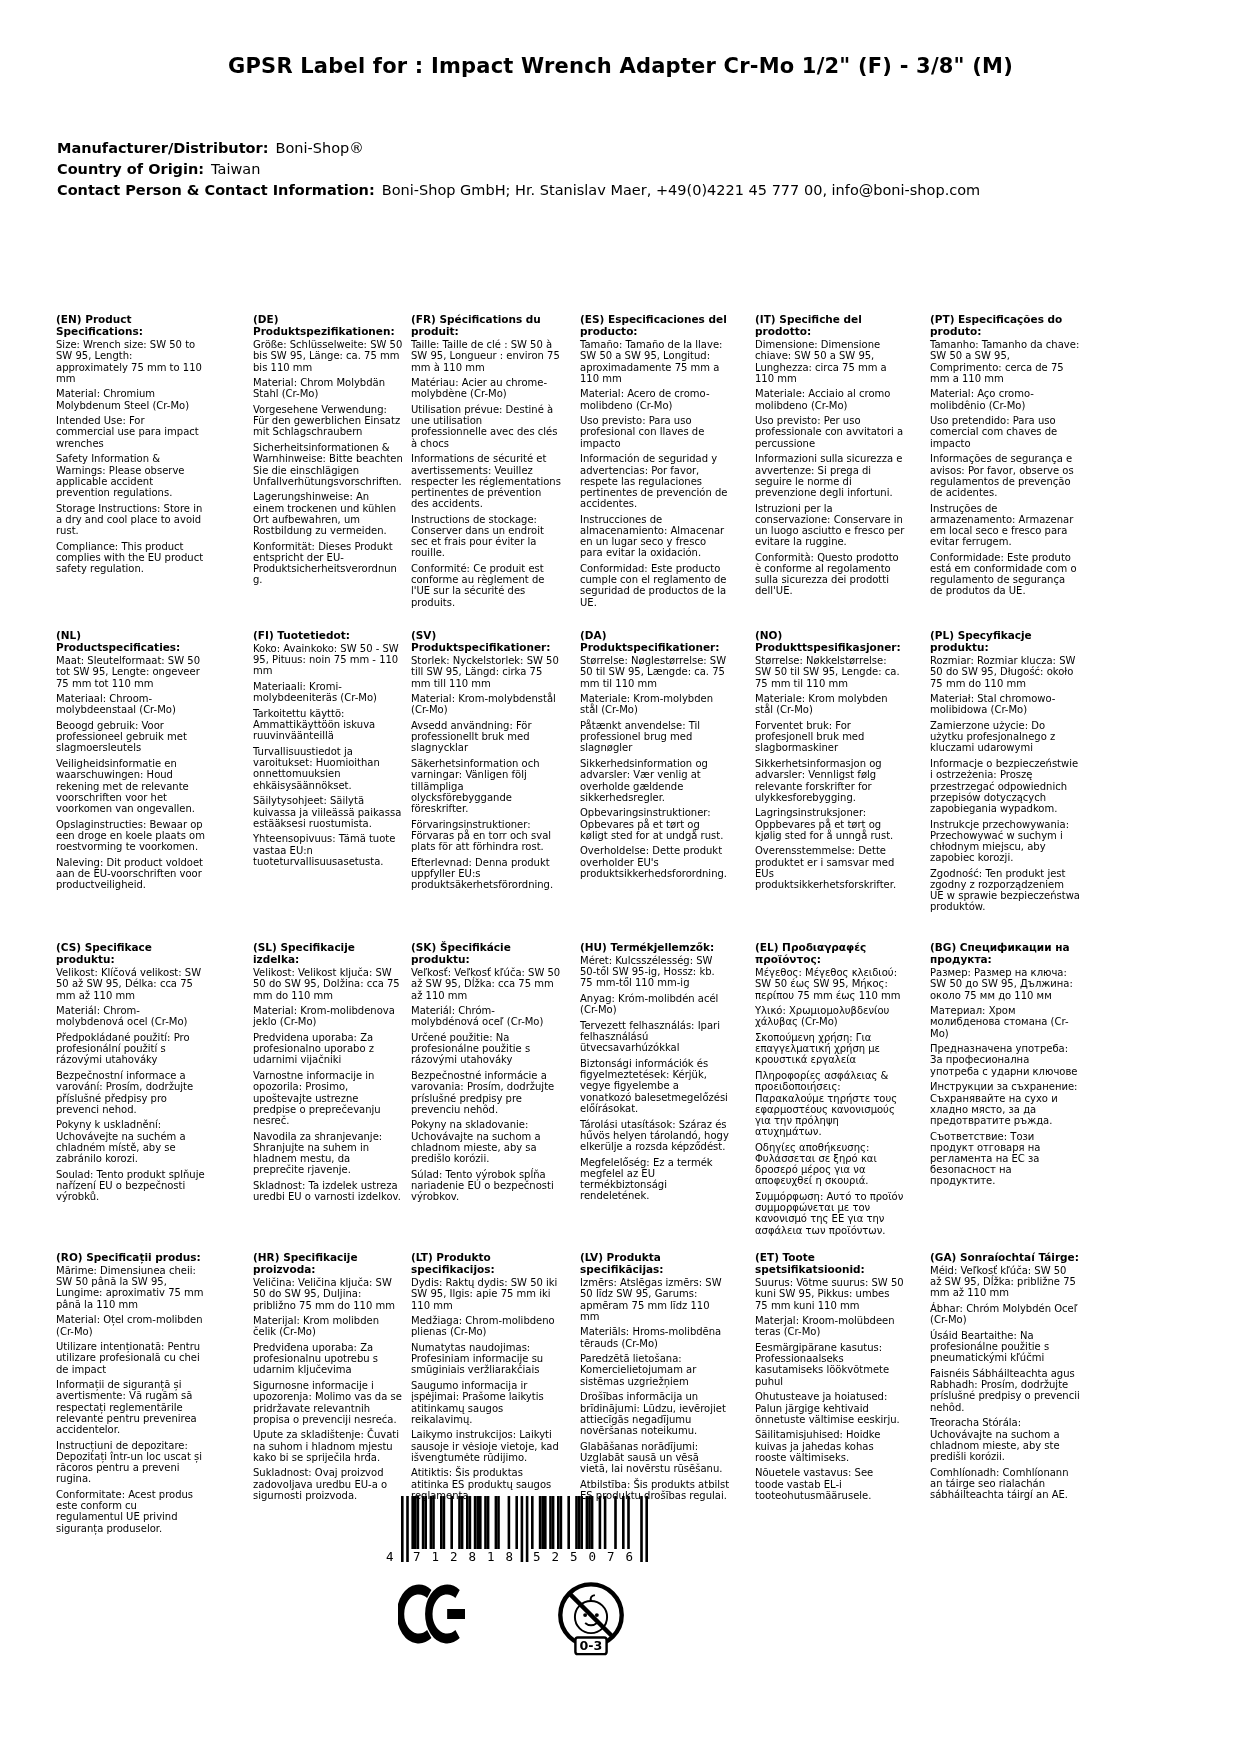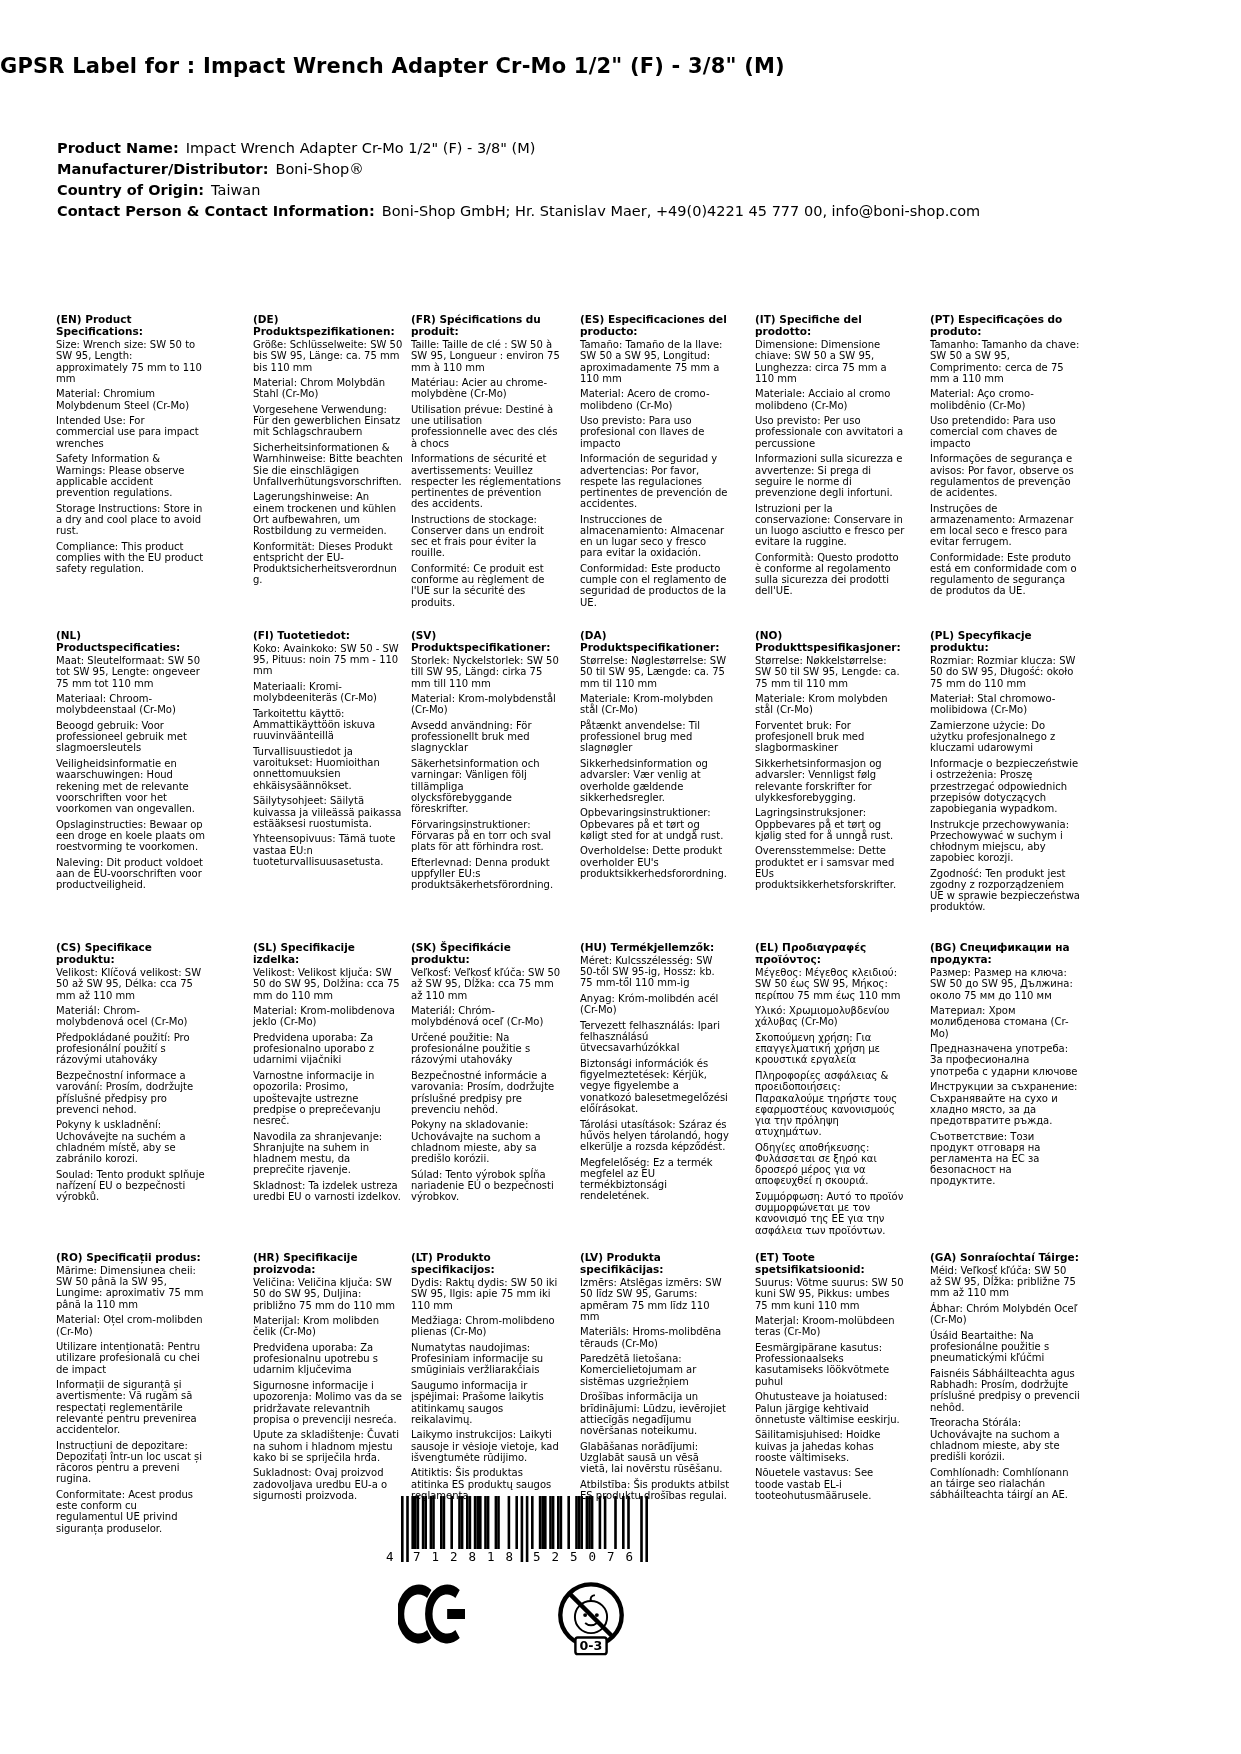--- a/index.html
+++ b/index.html
@@ -5,21 +5,21 @@
   * { box-sizing: border-box; }
   html,body { margin:0; padding:0; }
   body {
     width:1241px; height:1754px; position:relative;
     background:#ffffff; color:#000000;
     font-family:"DejaVu Sans","Liberation Sans",sans-serif;
     overflow:hidden;
   }
   .title {
     position:absolute; top:54px; left:0; width:100%;
-    text-align:left; font-size:21px; font-weight:bold; margin:0;
+    text-align:center; font-size:21px; font-weight:bold; margin:0;
     letter-spacing:0.2px;
   }
   .product-info { position:absolute; top:138px; left:57px; right:40px; }
   .info-line { font-size:14.5px; line-height:21px; white-space:nowrap; }
   .info-label { font-weight:bold; margin-right:7px; }
   .spec-grid {
     position:absolute; top:291px; left:56px;
     display:grid;
     grid-template-columns:197px 158px 169px 175px 175px 160px;
     grid-template-rows:316px 312px 310px auto;
@@ -37,21 +37,20 @@
   .ce-mark { position:absolute; left:398px; top:1584px; }
   .age-mark { position:absolute; left:552px; top:1576px; }
   .age-label-text { font-family:"DejaVu Sans",sans-serif; font-weight:bold; font-size:13px; fill:#000; }
 </style>
 </head>
 <body>
 
 <h1 class="title">GPSR Label for : Impact Wrench Adapter Cr-Mo 1/2" (F) - 3/8" (M)</h1>
 
 <div class="product-info" id="product-info">
-    <div class="info-line"><span class="info-label">Product Name:</span><span class="info-value">Impact Wrench Adapter Cr-Mo 1/2" (F) - 3/8" (M)</span></div>
     <div class="info-line"><span class="info-label">Manufacturer/Distributor:</span><span class="info-value">Boni-Shop®</span></div>
     <div class="info-line"><span class="info-label">Country of Origin:</span><span class="info-value">Taiwan</span></div>
     <div class="info-line"><span class="info-label">Contact Person &amp; Contact Information:</span><span class="info-value">Boni-Shop GmbH; Hr. Stanislav Maer, +49(0)4221 45 777 00, info@boni-shop.com</span></div>
   </div>
 
 <div class="spec-grid" id="spec-grid">
     <div class="spec-block">
     <p class="spec-heading">(EN) Product Specifications:</p>
   <p class="spec-item">Size: Wrench size: SW 50 to SW 95, Length: approximately 75 mm to 110 mm</p>
       <p class="spec-item">Material: Chromium Molybdenum Steel (Cr-Mo)</p>

